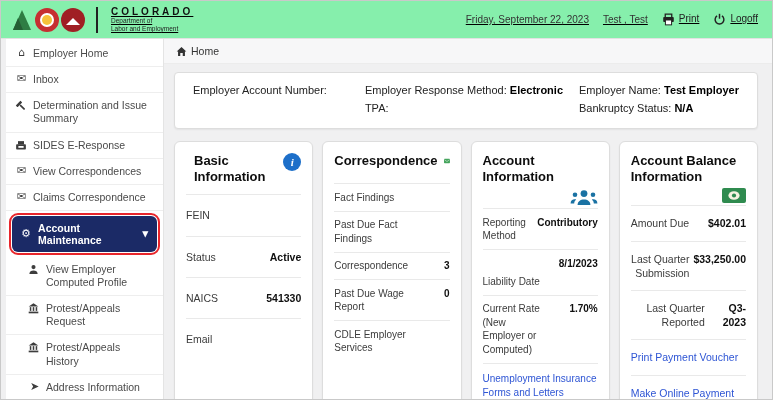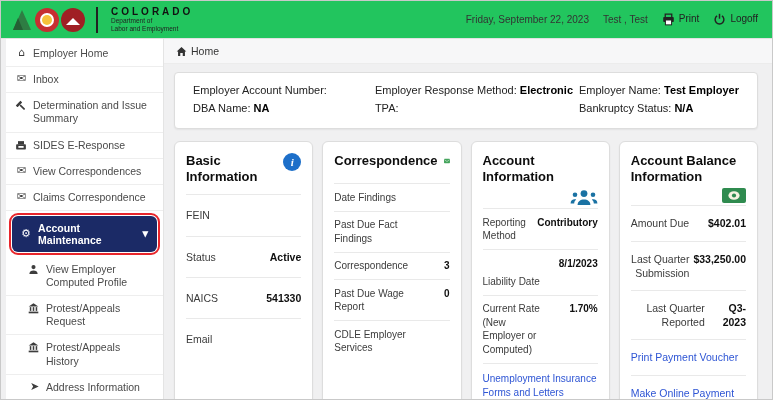--- a/index.html
+++ b/index.html
@@ -1,20 +1,20 @@
 <!DOCTYPE html>
 <html><head>
 <meta charset="utf-8">
 <style>
   * { margin:0; padding:0; box-sizing:border-box; }
   html,body { width:773px; height:400px; font-family:"Liberation Sans", sans-serif; background:#fff; }
   .page { width:773px; height:400px; border:1px solid #c9c9c9; overflow:hidden; display:flex; flex-direction:column; background:#f0f0f1; }
 
   
-  .topbar { height:38px; background:#22c55e; border-bottom:1px solid #e2e2e2; display:flex; align-items:center; justify-content:space-between; padding:0 14px 0 10px; flex:0 0 auto; }
+  .topbar { height:38px; background:#86efac; border-bottom:1px solid #e2e2e2; display:flex; align-items:center; justify-content:space-between; padding:0 14px 0 10px; flex:0 0 auto;text-decoration:underline; }
   .brand { display:flex; align-items:center; gap:7px; }
   .brand-graphics { display:flex; align-items:center; gap:2px; }
   .co-c { width:24px; height:24px; border-radius:50%; border:5px solid #c62f31; background:#fff; position:relative; }
   .co-c::after { content:""; position:absolute; inset:2px; border-radius:50%; background:#f6c23a; }
   .cdle-seal { width:24px; height:24px; border-radius:50%; background:#a01f24; position:relative; }
   .cdle-seal::after { content:""; position:absolute; left:5px; top:10px; border-left:7px solid transparent; border-right:7px solid transparent; border-bottom:7px solid #fff; }
   .brand-sep { width:2px; height:26px; background:#222; margin:0 6px 0 4px; }
   .brand-text .state { font-size:10px; font-weight:bold; letter-spacing:3px; color:#111; }
   .brand-text .dept { font-size:6.5px; color:#222; line-height:1.25; }
   .top-right { display:flex; align-items:center; gap:14px; font-size:10px; color:#222; }
@@ -37,35 +37,35 @@
   .nav-pill .ic { color:#fff; width:13px; font-family:"DejaVu Sans", sans-serif; font-size:11px; }
   .nav-pill .spacer { flex:1; }
   .chev-down { color:#fff; font-size:11px; }
 
   
   .content { flex:1; display:flex; flex-direction:column; overflow:hidden; }
   .crumbbar { background:#f7f7f8; border-bottom:1px solid #ececec; padding:6px 12px; font-size:10.5px; color:#333; display:flex; align-items:center; gap:4px; }
   .crumbbar svg { display:block; }
   .content-inner { padding:8px 14px 0 10px; }
 
-  .acct-bar { background:#fff; border:1px solid #ddd; border-radius:4px; box-shadow:0 1px 2px rgba(0,0,0,.06); padding:9px 18px 11px; display:grid; grid-template-columns:1.15fr 1.15fr 1fr; column-gap:6px; }
+  .acct-bar { background:#fff; border:1px solid #ddd; border-radius:4px; box-shadow:0 1px 2px rgba(0,0,0,.06); padding:9px 18px 11px; display:grid; grid-template-columns:1.15fr 1.15fr 1fr; column-gap:16px; }
   .field { font-size:11px; color:#222; line-height:1.6; white-space:nowrap; }
   .field b { color:#000; }
 
   .cards { margin-top:12px; display:grid; grid-template-columns:repeat(4,1fr); gap:9px; }
   .card { background:#fff; border:1px solid #ddd; border-radius:6px; padding:11px 11px 8px; height:266px; overflow:hidden; box-shadow:0 1px 2px rgba(0,0,0,.05); }
   .card-title-row { display:flex; align-items:flex-start; justify-content:space-between; gap:6px; }
   .card-title { font-size:13px; font-weight:bold; color:#0d0d0d; line-height:1.2; }
   .icon-line { display:flex; justify-content:flex-end; margin:4px 0 2px; }
   .info-badge { width:18px; height:18px; border-radius:50%; background:#1d6fc9; color:#fff; font-size:11px; font-weight:bold; display:flex; align-items:center; justify-content:center; flex:0 0 auto; cursor:pointer; font-family:"Liberation Serif", serif; font-style:italic; }
   .crow { display:flex; justify-content:space-between; align-items:flex-start; border-top:1px solid #e9e9e9; padding:8px 0; font-size:10.5px; }
   .crow .lbl { color:#3b3b3b; line-height:1.35; padding-right:4px; }
   .crow .val { font-weight:bold; color:#0f0f0f; text-align:right; line-height:1.35; }
   .card-basic .crow { padding:13px 0; }
-  .card-basic .title-gap { margin-bottom:10px; }
+  .card-basic .title-gap { margin-bottom:10px;margin-left:8px; }
   .card-corr .crow, .card-acct .crow { font-size:10px; padding:6.5px 0; }
   .card-corr .lbl { max-width:80px; }
   .card-corr .val { max-width:46px; word-break:break-word; }
   .card-acct .lbl { max-width:62px; }
   .card-bal .crow { padding:10px 0; }
   .card-bal .lbl { max-width:78px;text-align:right; }
   a.cl { color:#2e55d4; text-decoration:none; cursor:pointer; }
   .lbl-link { color:#2e55d4; cursor:pointer;margin-top:18px; }
   .link-row { border-top:1px solid #e9e9e9; padding:8px 0; font-size:10px; line-height:1.45; }
   .link-row .cl { display:inline; }
@@ -220,21 +220,20 @@
             <path d="M8 1.5 15 8h-2v6.5H9.8V10H6.2v4.5H3V8H1z"></path>
           </svg>
         <span>Home</span>
       </div>
 
       <div class="content-inner">
 
         <div class="acct-bar">
           <div>
             <div class="field"><span>Employer Account Number:</span> <b></b></div>
-            <div class="field"><span>DBA Name:</span> <b>NA</b></div>
           </div>
           <div>
             <div class="field"><span>Employer Response Method:</span> <b>Electronic</b></div>
             <div class="field"><span>TPA:</span> <b></b></div>
           </div>
           <div>
             <div class="field"><span>Employer Name:</span> <b>Test Employer</b></div>
             <div class="field"><span>Bankruptcy Status:</span> <b>N/A</b></div>
           </div>
         </div>
@@ -266,21 +265,21 @@
 
           <div class="card card-corr">
             <div class="card-title-row" style="margin-bottom:14px;">
               <span class="card-title">Correspondence</span>
               <svg width="22" height="16" viewBox="0 0 22 16">
                 <rect width="22" height="16" rx="2.5" fill="#44a45c"></rect>
                 <path d="M2 3.5 11 10 20 3.5" fill="none" stroke="#fff" stroke-width="1.8"></path>
               </svg>
             </div>
             <div class="crow">
-              <span class="lbl">Date Findings</span>
+              <span class="lbl">Fact Findings</span>
               <span class="val"></span>
             </div>
             <div class="crow">
               <span class="lbl">Past Due Fact Findings</span>
               <span class="val"></span>
             </div>
             <div class="crow">
               <span class="lbl">Correspondence</span>
               <span class="val">3</span>
             </div>

